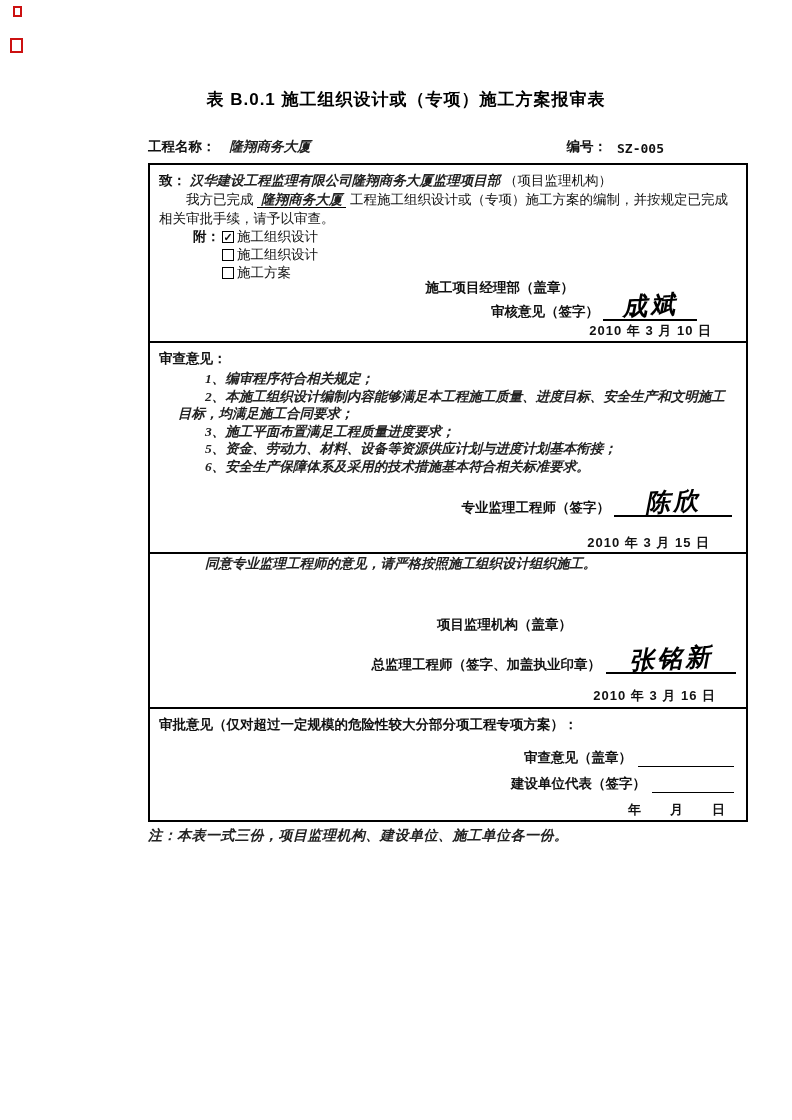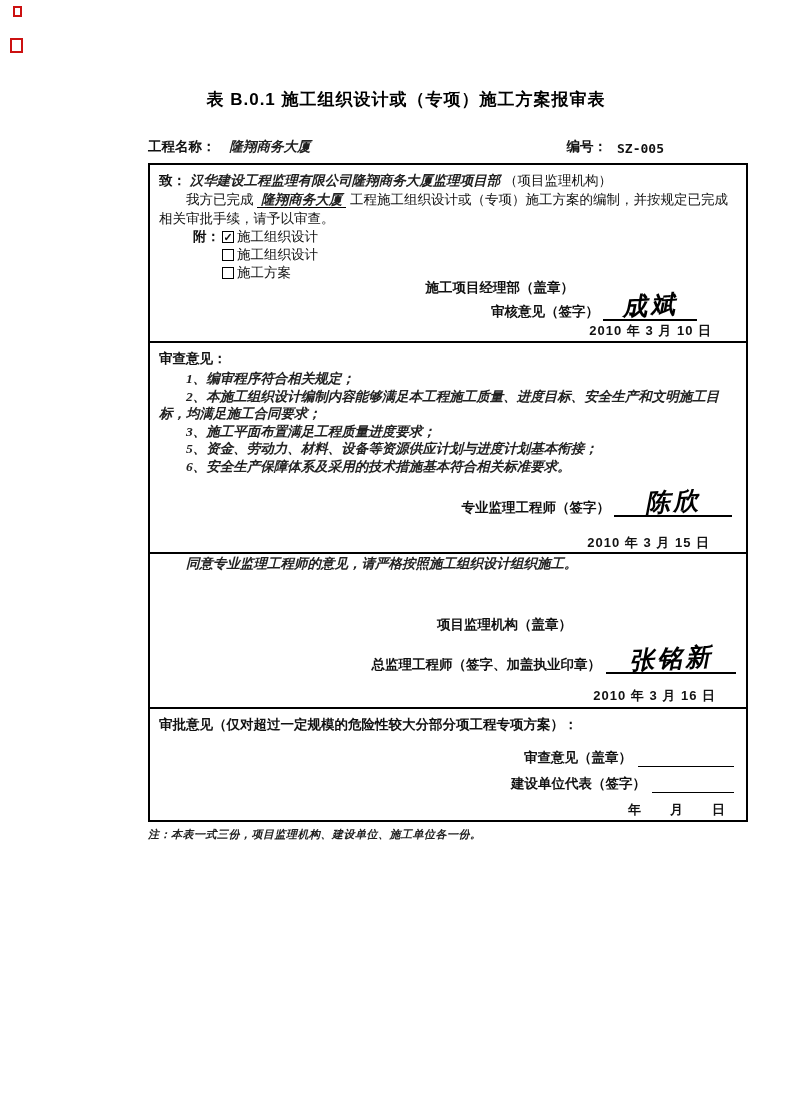--- a/index.html
+++ b/index.html
@@ -56,23 +56,23 @@
   .sig-underline{
     display:inline-block;border-bottom:2px solid #000;text-align:center;
     height:24px;overflow:visible;
   }
   .sig{
     font-family:"DejaVu Serif","Liberation Serif",serif;font-style:italic;
     font-weight:bold;font-size:25px;line-height:22px;display:inline-block;
     transform:rotate(-3deg);letter-spacing:3px;color:#000;white-space:nowrap;
   }
   .date-text{font-weight:bold;font-size:13px;letter-spacing:1px;}
-  .review-items{padding:0 9px;font-size:13.5px;line-height:17.5px;}
+  .review-items{padding:0 9px;font-size:13.5px;line-height:17.5px;margin-left:19px;}
   .review-items p{margin:0;text-indent:2em;}
-  .note-line{margin-top:5px;font-size:11px;letter-spacing:0.5px;font-style:italic;}
+  .note-line{margin-top:5px;font-size:14px;letter-spacing:0.5px;font-style:italic;}
   .s4-blank{display:inline-block;border-bottom:1.5px solid #000;height:14px;}
 </style>
 </head>
 <body>
 
 <div class="red-mark" id="red-mark-1"></div>
 <div class="red-mark" id="red-mark-2"></div>
 
 <div class="doc">
 

